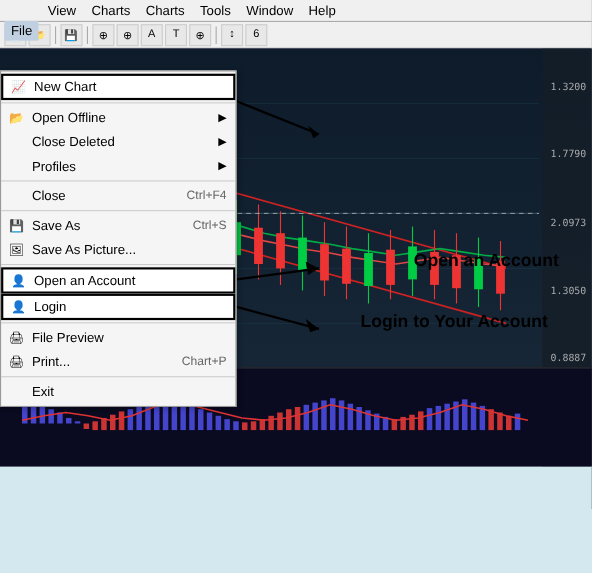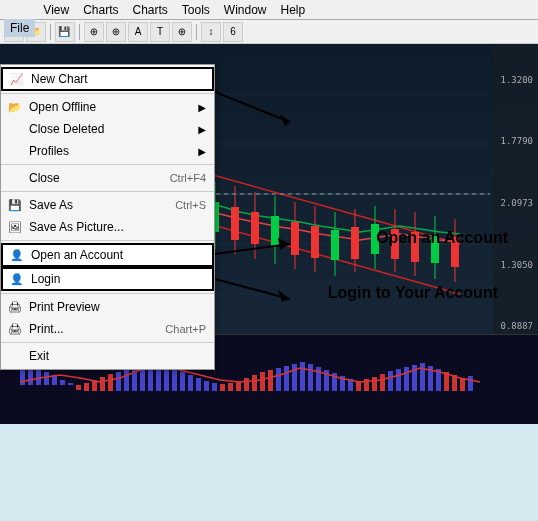--- a/index.html
+++ b/index.html
@@ -495,21 +495,21 @@
     <div class="menu-item login-highlight">
       <span class="item-icon">👤</span>
       <span>Login</span>
     </div>
 
     <div class="menu-separator"></div>
 
 
     <div class="menu-item">
       <span class="item-icon">🖨</span>
-      <span>Print Preview</span>
+      <span>File Preview</span>
     </div>
 
     <div class="menu-item">
       <span class="item-icon">🖨</span>
       <span>Print...</span>
       <span class="shortcut">Chart+P</span>
     </div>
 
     <div class="menu-separator"></div>
 

